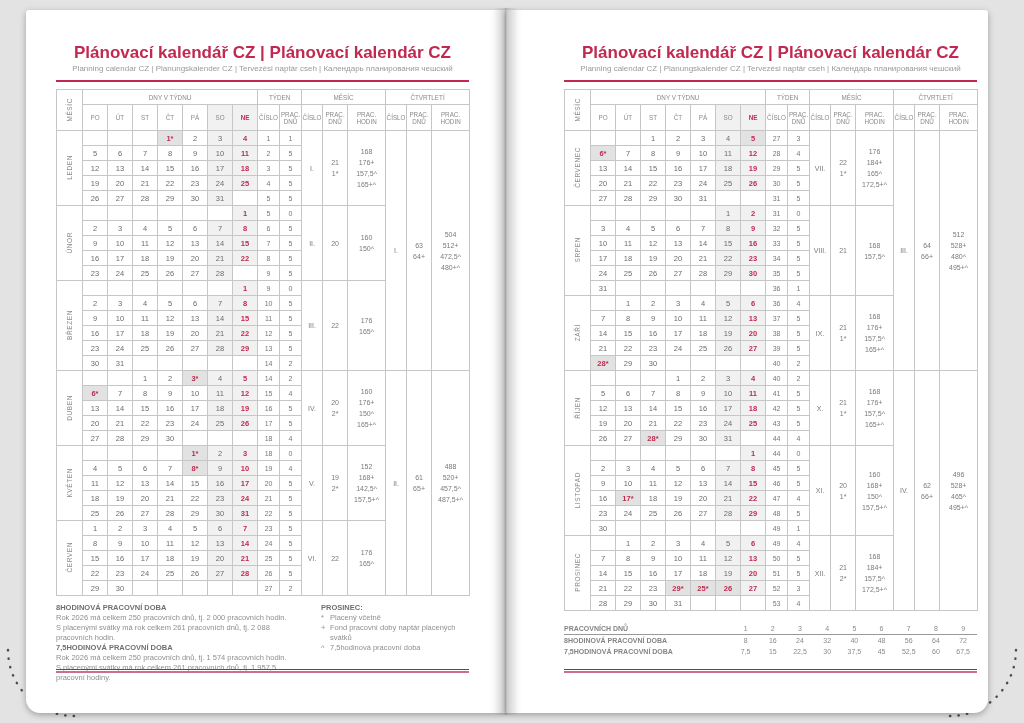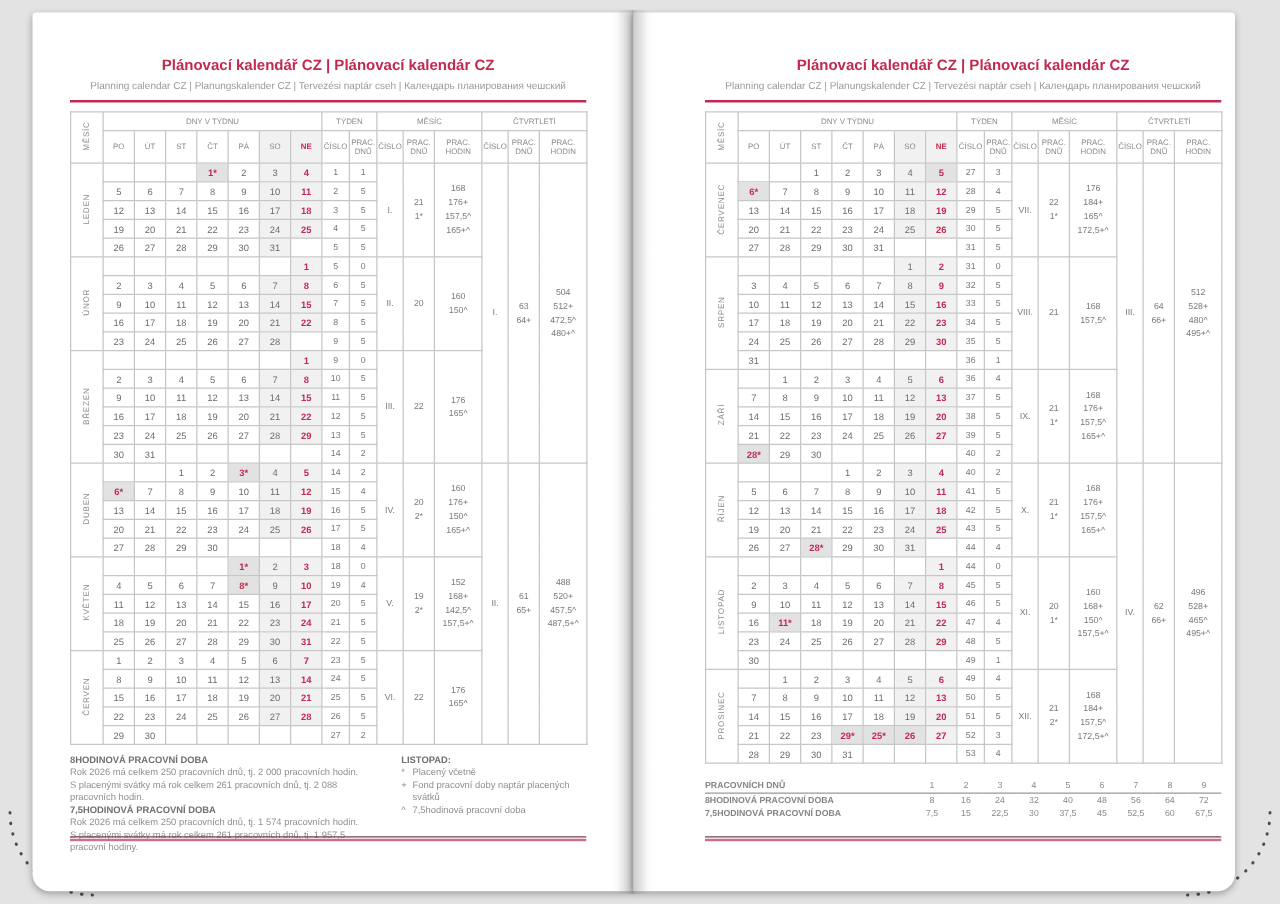--- a/index.html
+++ b/index.html
@@ -15,21 +15,21 @@
   .page.left{left:26px;width:480px;border-radius:3px 0 0 14px;}
   .page.right{left:506px;width:482px;border-radius:0 3px 14px 0;}
   .gutter{position:absolute;top:0;bottom:0;width:16px;pointer-events:none;}
   .g-left{right:0;background:linear-gradient(90deg,rgba(0,0,0,0),rgba(0,0,0,0.10));}
   .g-right{left:0;background:linear-gradient(270deg,rgba(0,0,0,0),rgba(0,0,0,0.10));}
   .spine{position:absolute;left:494px;top:8px;width:24px;height:707px;pointer-events:none;
          background:linear-gradient(90deg,rgba(0,0,0,0) 0%,rgba(0,0,0,0.10) 42%,rgba(0,0,0,0.20) 50%,rgba(0,0,0,0.10) 58%,rgba(0,0,0,0) 100%);}
   .page-content{position:relative;width:413px;}
   .left .page-content{margin:34px 0 0 30px;}
   .right .page-content{margin:34px 0 0 58px;}
-  .page-title{font-size:12px;font-weight:700;color:var(--accent);text-align:center;line-height:17px;}
+  .page-title{font-size:17px;font-weight:700;color:var(--accent);text-align:center;line-height:17px;}
   .page-subtitle{font-size:8px;color:#9a9a9a;text-align:center;margin-top:3px;line-height:10px;}
   .accent-rule{height:2px;background:var(--accent);margin-top:6px;margin-bottom:7px;}
   table.cal{border-collapse:collapse;table-layout:fixed;width:413px;}
   .cal th,.cal td{border:1px solid var(--border);text-align:center;vertical-align:middle;
                   font-size:7px;color:var(--daytxt);padding:0;overflow:hidden;}
   .cal thead tr:first-child{height:15px;}
   .cal thead tr:last-child{height:26px;}
   .cal thead th{font-weight:400;color:var(--hdtxt);font-size:6.3px;line-height:7px;}
   .cal tbody tr{height:15px;}
   .cal td.day{font-size:7.5px;}
@@ -554,21 +554,21 @@
       <div class="footer-flex">
         <div class="work-text">
           <div class="hd">8HODINOVÁ PRACOVNÍ DOBA</div>
           <div>Rok 2026 má celkem 250 pracovních dnů, tj. 2 000 pracovních hodin.</div>
           <div>S placenými svátky má rok celkem 261 pracovních dnů, tj. 2 088 pracovních hodin.</div>
           <div class="hd">7,5HODINOVÁ PRACOVNÍ DOBA</div>
           <div>Rok 2026 má celkem 250 pracovních dnů, tj. 1 574 pracovních hodin.</div>
           <div>S placenými svátky má rok celkem 261 pracovních dnů, tj. 1 957,5 pracovní hodiny.</div>
         </div>
         <div class="legend">
-          <div class="hd">LISTOPAD:</div>
+          <div class="hd">PROSINEC:</div>
           <div id="legend-items">
               <div class="legend-item">
                 <span class="sym">*</span>
                 <span>Placený včetně</span>
               </div>
               <div class="legend-item">
                 <span class="sym">+</span>
                 <span>Fond pracovní doby naptár placených svátků</span>
               </div>
               <div class="legend-item">
@@ -975,21 +975,21 @@
               <td class="day">11</td>
               <td class="day">12</td>
               <td class="day">13</td>
               <td class="day we">14</td>
               <td class="day we ne">15</td>
               <td class="num">46</td>
               <td class="num">5</td>
             </tr>
             <tr>
               <td class="day">16</td>
-              <td class="day hol">11*</td>
+              <td class="day hol">17*</td>
               <td class="day">18</td>
               <td class="day">19</td>
               <td class="day">20</td>
               <td class="day we">21</td>
               <td class="day we ne">22</td>
               <td class="num">47</td>
               <td class="num">4</td>
             </tr>
             <tr>
               <td class="day">23</td>

